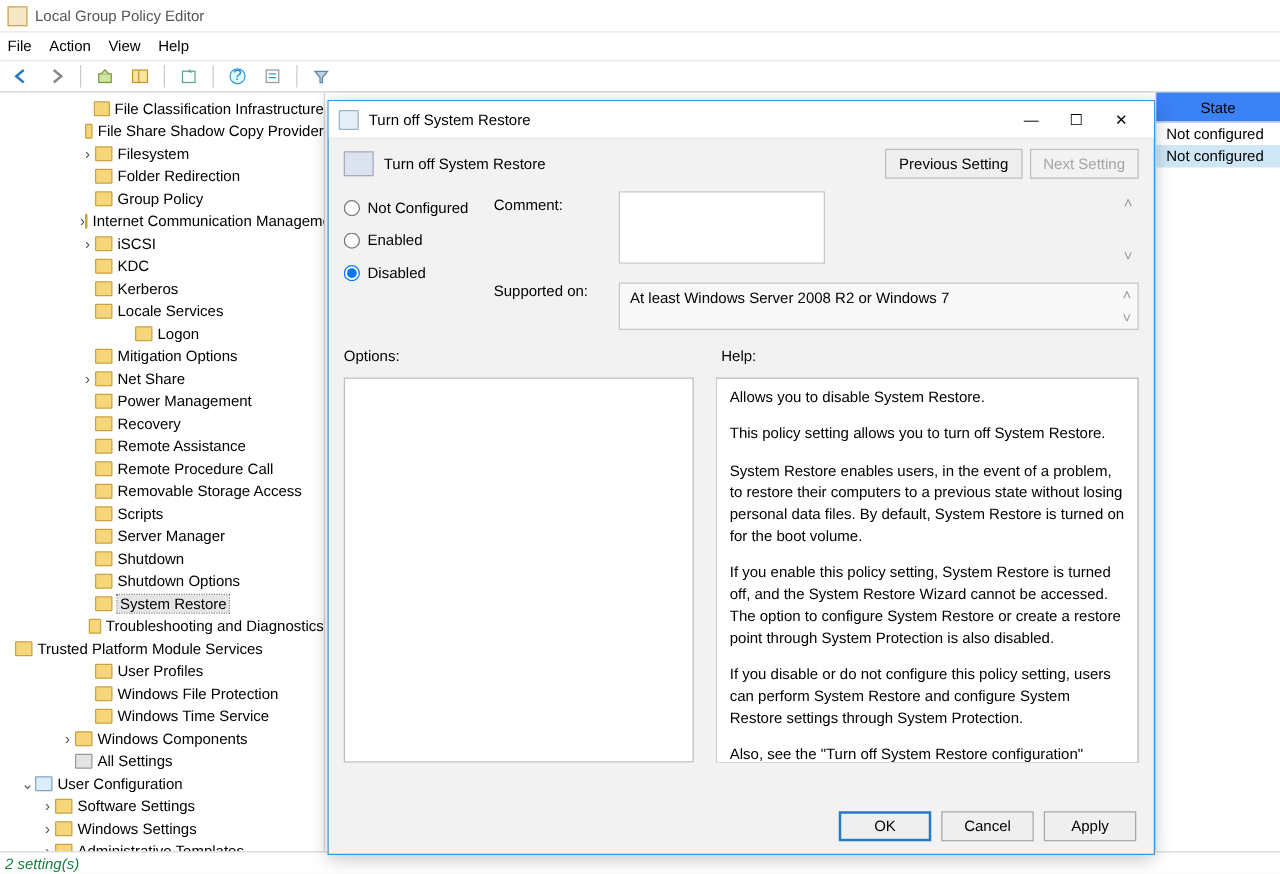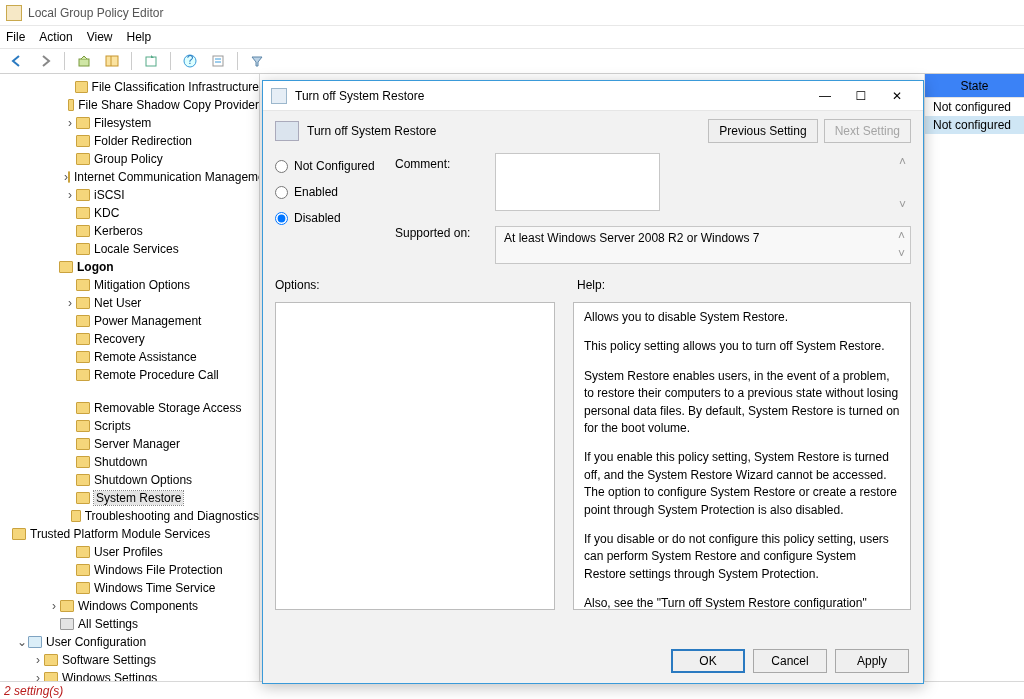--- a/index.html
+++ b/index.html
@@ -21,21 +21,21 @@
 .tree .ficon.users { background:#dbeef8; border-color:#7fa3c1; }
 .tree .ficon.all { background:#e4e4e4; border-color:#9a9a9a; }
 .tree .sel { background:#e5e5e5; outline:1px dotted #888; padding:0 2px; }
 
 .right { flex:1; position:relative; }
 .colheader { position:absolute; right:0; top:0; width:100px; height:100%; border-left:1px solid #e2e2e2;}
 .colheader .hdr { height:24px; background:#3b82f6; border-bottom:1px solid #e4e4e4; display:flex; align-items:center; justify-content:center; font-weight:400;}
 .colheader .cell { height:18px; padding:0 8px; display:flex; align-items:center; }
 .colheader .cell.hl { background:#cfe6f5; }
 
-.statusbar { position:absolute; bottom:0; left:0; right:0; height:18px; border-top:1px solid #d8d8d8; color:#b91c1c; padding:0 4px; display:flex; align-items:center; font-style:italic;}
+.statusbar { position:absolute; bottom:0; left:0; right:0; height:18px; border-top:1px solid #d8d8d8; color:#15803d; padding:0 4px; display:flex; align-items:center; font-style:italic;}
 
 
 .dialog { position:absolute; left:262px; top:80px; width:662px; height:604px; background:#f2f2f2; border:1px solid #3a9ad9; box-shadow:0 3px 14px rgba(0,0,0,.25); display:flex; flex-direction:column; }
 .dlg-title { height:30px; background:#fff; display:flex; align-items:center; padding:0 8px; border-bottom:1px solid #e6e6e6; }
 .dlg-title .ic { width:16px; height:16px; background:#e6eef6; border:1px solid #9cb7cc; margin-right:8px; }
 .dlg-title .txt { flex:1; }
 .winbtn { width:36px; height:28px; display:flex; align-items:center; justify-content:center; }
 
 .dlg-body { flex:1; display:flex; flex-direction:column; padding:8px 12px 0 12px; }
 .hdrrow { display:flex; align-items:center; margin-bottom:10px; }
@@ -180,34 +180,34 @@
       <div class="node" style="padding-left: 64px;">
         <span class="exp"></span>
         <span class="ficon"></span>
         <span>Kerberos</span>
       </div>
       <div class="node" style="padding-left: 64px;">
         <span class="exp"></span>
         <span class="ficon"></span>
         <span>Locale Services</span>
       </div>
-      <div class="node" style="padding-left: 47px; font-weight: bold;">
+      <div class="node" style="padding-left: 96px;">
         <span class="exp"></span>
         <span class="ficon"></span>
         <span>Logon</span>
       </div>
       <div class="node" style="padding-left: 64px;">
         <span class="exp"></span>
         <span class="ficon"></span>
         <span>Mitigation Options</span>
       </div>
       <div class="node" style="padding-left: 64px;">
         <span class="exp">›</span>
         <span class="ficon"></span>
-        <span>Net User</span>
+        <span>Net Share</span>
       </div>
       <div class="node" style="padding-left: 64px;">
         <span class="exp"></span>
         <span class="ficon"></span>
         <span>Power Management</span>
       </div>
       <div class="node" style="padding-left: 64px;">
         <span class="exp"></span>
         <span class="ficon"></span>
         <span>Recovery</span>
@@ -215,21 +215,21 @@
       <div class="node" style="padding-left: 64px;">
         <span class="exp"></span>
         <span class="ficon"></span>
         <span>Remote Assistance</span>
       </div>
       <div class="node" style="padding-left: 64px;">
         <span class="exp"></span>
         <span class="ficon"></span>
         <span>Remote Procedure Call</span>
       </div>
-      <div class="node" style="padding-left: 64px; margin-top: 15px;">
+      <div class="node" style="padding-left: 64px;">
         <span class="exp"></span>
         <span class="ficon"></span>
         <span>Removable Storage Access</span>
       </div>
       <div class="node" style="padding-left: 64px;">
         <span class="exp"></span>
         <span class="ficon"></span>
         <span>Scripts</span>
       </div>
       <div class="node" style="padding-left: 64px;">

